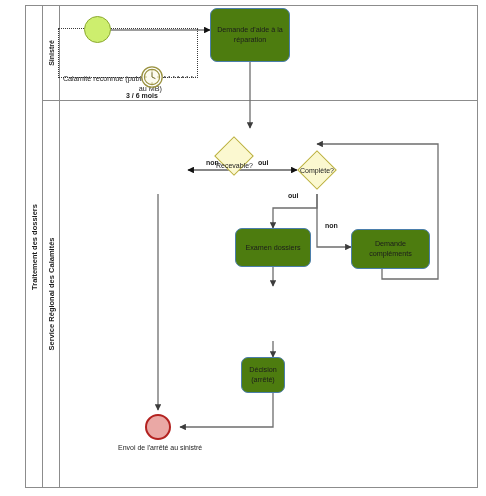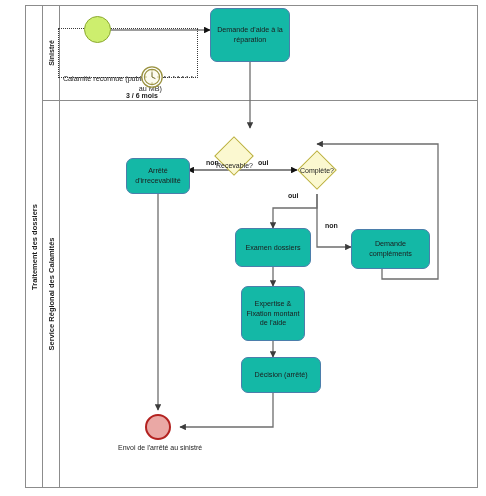--- a/index.html
+++ b/index.html
@@ -73,21 +73,21 @@
     left: 0;
     top: 0;
     width: 486px;
     height: 496px;
   }
 
   
   .task {
     position: absolute;
     box-sizing: border-box;
-    background: #14b8a6;
+    background: #4d7c0f;
     border: 1.4px solid #4b7eab;
     border-radius: 7px;
     display: flex;
     align-items: center;
     justify-content: center;
     text-align: center;
     font-size: 7.2px;
     line-height: 1.35;
     color: #1c1c1c;
     padding: 2px;
@@ -234,37 +234,31 @@
       <line x1="4.1" y1="11" x2="5.6" y2="11" stroke="#9a9240" stroke-width="0.8"></line>
       <line x1="16.4" y1="11" x2="17.9" y2="11" stroke="#9a9240" stroke-width="0.8"></line>
     </svg>
   </div>
   <div class="timer-label" style="left:126px; top:92px;">3 / 6 mois</div>
 
   <div class="task" style="left:210px; top:8px; width:80px; height:54px;">
     <span>Demande d'aide à la réparation</span>
   </div>
 
-  <div class="task" style="left:126px; top:158px; width:64px; height:36px;">
-    <span>Arrêté d'irrecevabilité</span>
-  </div>
 
   <div class="task" style="left:235px; top:228px; width:76px; height:39px;">
     <span>Examen dossiers</span>
   </div>
 
   <div class="task" style="left:351px; top:229px; width:79px; height:40px;">
     <span>Demande compléments</span>
   </div>
 
-  <div class="task" style="left:241px; top:286px; width:64px; height:55px;">
-    <span>Expertise &amp; Fixation montant de l'aide</span>
-  </div>
-
-  <div class="task" style="left:241px; top:357px; width:80px; height:36px;">
+
+  <div class="task" style="left:241px; top:357px; width:44px; height:36px;">
     <span>Décision (arrêté)</span>
   </div>
 
   <div class="gateway" style="left:220px; top:142px; width:28px; height:28px;"></div>
   <div class="gateway-label" style="left:216px; top:162px; width:36px;">Recevable?</div>
 
   <div class="gateway" style="left:303px; top:156px; width:28px; height:28px;"></div>
   <div class="gateway-label" style="left:299px; top:167px; width:36px;">Complète?</div>
 
   <div class="flow-label" style="left:206px; top:159px;">non</div>

